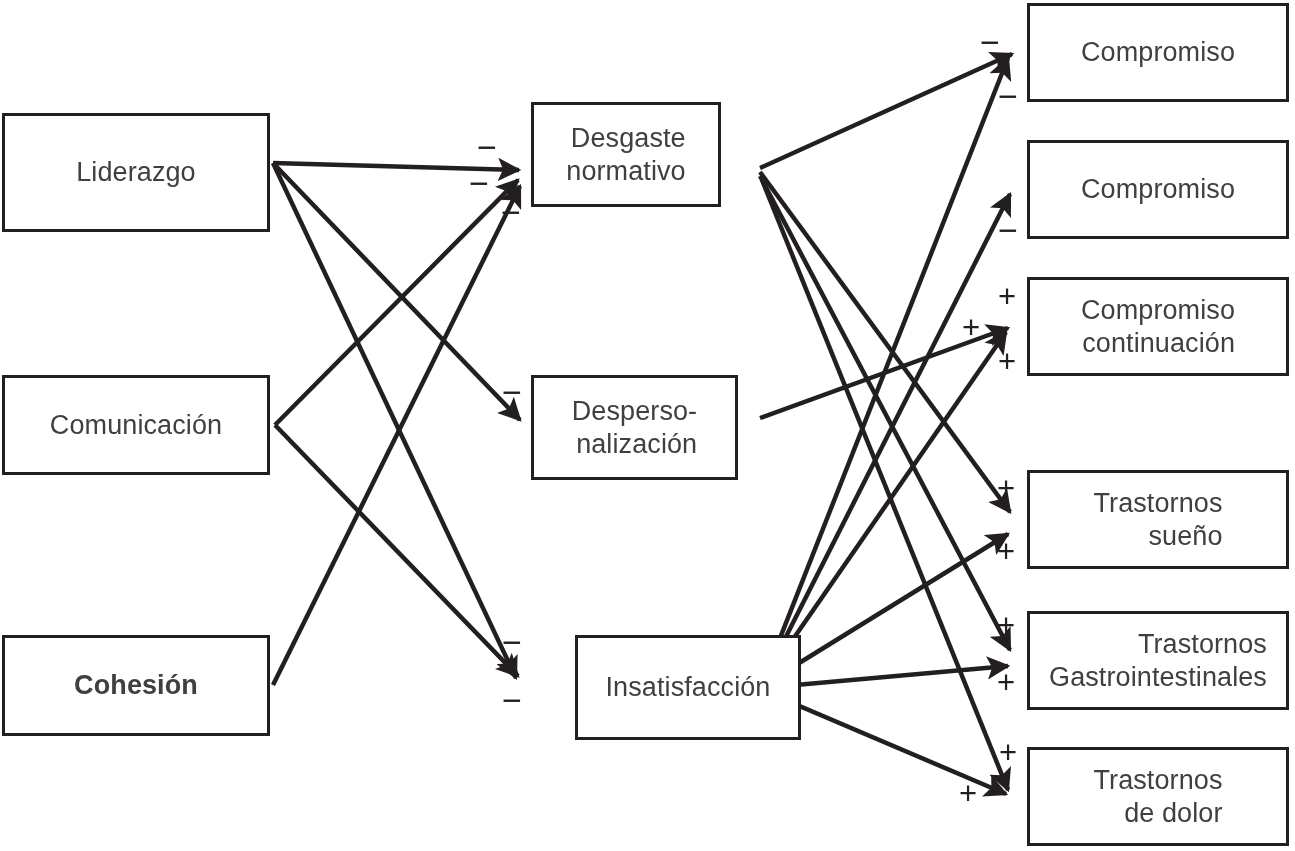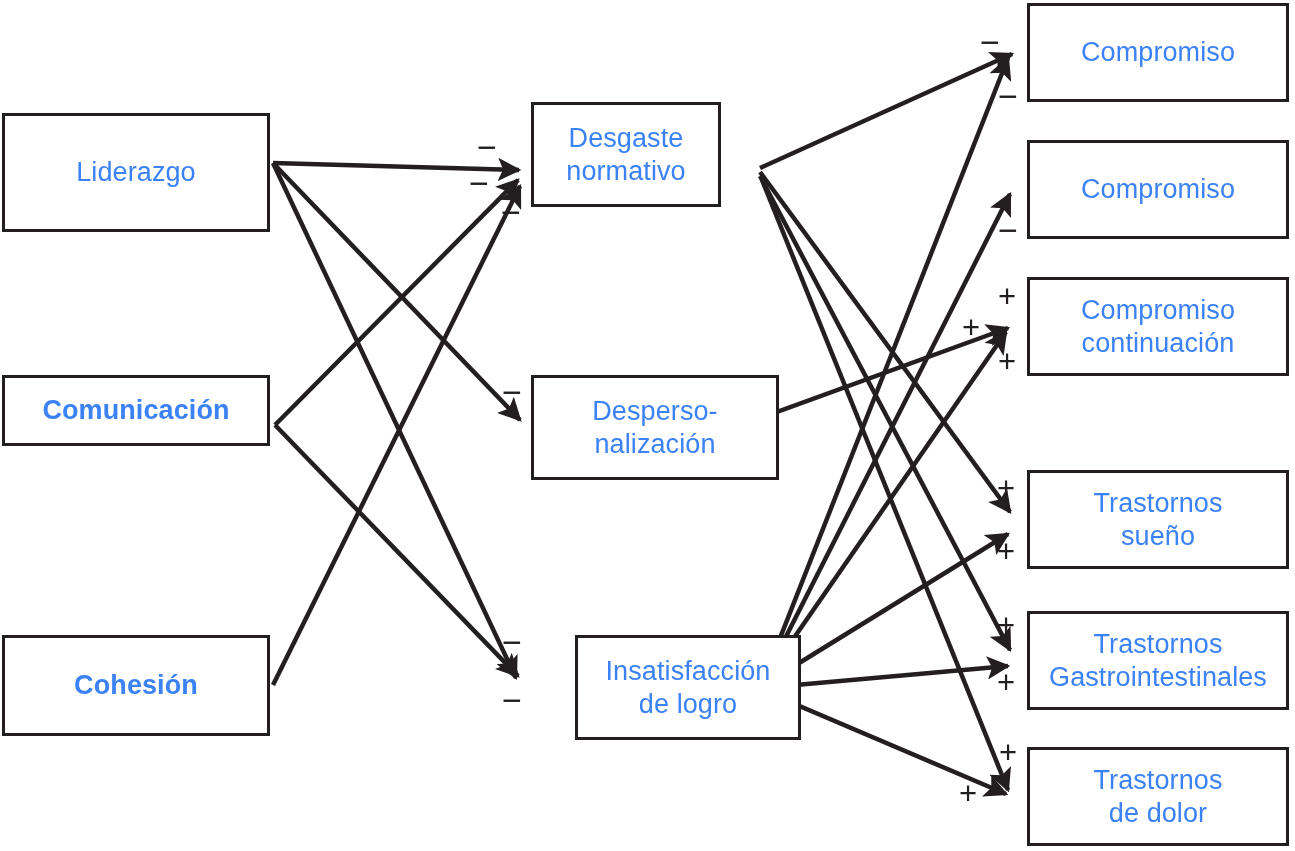--- a/index.html
+++ b/index.html
@@ -23,22 +23,22 @@
     height: 851px;
   }
   .node {
     position: absolute;
     box-sizing: border-box;
     border: 3px solid #231f20;
     background: #ffffff;
     display: flex;
     align-items: center;
     justify-content: center;
-    text-align: center;
-    color: #3b82f6;
+    text-align: right;
+    color: #404040;
     font-size: 27px;
     line-height: 1.22;
     letter-spacing: 0.1px;
     z-index: 3;
   }
   .node span { display: block; padding: 0 6px; }
   .sign {
     position: absolute;
     z-index: 4;
     color: #231f20;
@@ -82,42 +82,41 @@
         <line x1="762" y1="686" x2="1008" y2="534"></line>
         <line x1="762" y1="688" x2="1008" y2="666"></line>
         <line x1="762" y1="690" x2="1006" y2="794"></line>
       </g>
   </svg>
 
   <div id="node-layer">
       <div class="node" style="left: 2px; top: 113px; width: 268px; height: 119px;">
         <span>Liderazgo</span>
       </div>
-      <div class="node" style="left: 2px; top: 375px; width: 268px; height: 71px; font-weight: bold;">
+      <div class="node" style="left: 2px; top: 375px; width: 268px; height: 100px;">
         <span>Comunicación</span>
       </div>
       <div class="node" style="left: 2px; top: 635px; width: 268px; height: 101px; font-weight: bold;">
         <span>Cohesión</span>
       </div>
       <div class="node" style="left: 531px; top: 102px; width: 190px; height: 105px;">
         <span>
           <div>Desgaste</div>
           <div>normativo</div>
         </span>
       </div>
-      <div class="node" style="left: 531px; top: 375px; width: 248px; height: 105px;">
+      <div class="node" style="left: 531px; top: 375px; width: 207px; height: 105px;">
         <span>
           <div>Desperso-</div>
           <div>nalización</div>
         </span>
       </div>
       <div class="node" style="left: 531px; top: 635px; width: 226px; height: 105px; margin-left: 44px;">
         <span>
           <div>Insatisfacción</div>
-          <div>de logro</div>
         </span>
       </div>
       <div class="node" style="left: 1027px; top: 3px; width: 262px; height: 99px;">
         <span>
           <div>Compromiso</div>
         </span>
       </div>
       <div class="node" style="left: 1027px; top: 140px; width: 262px; height: 99px;">
         <span>
           <div>Compromiso</div>

